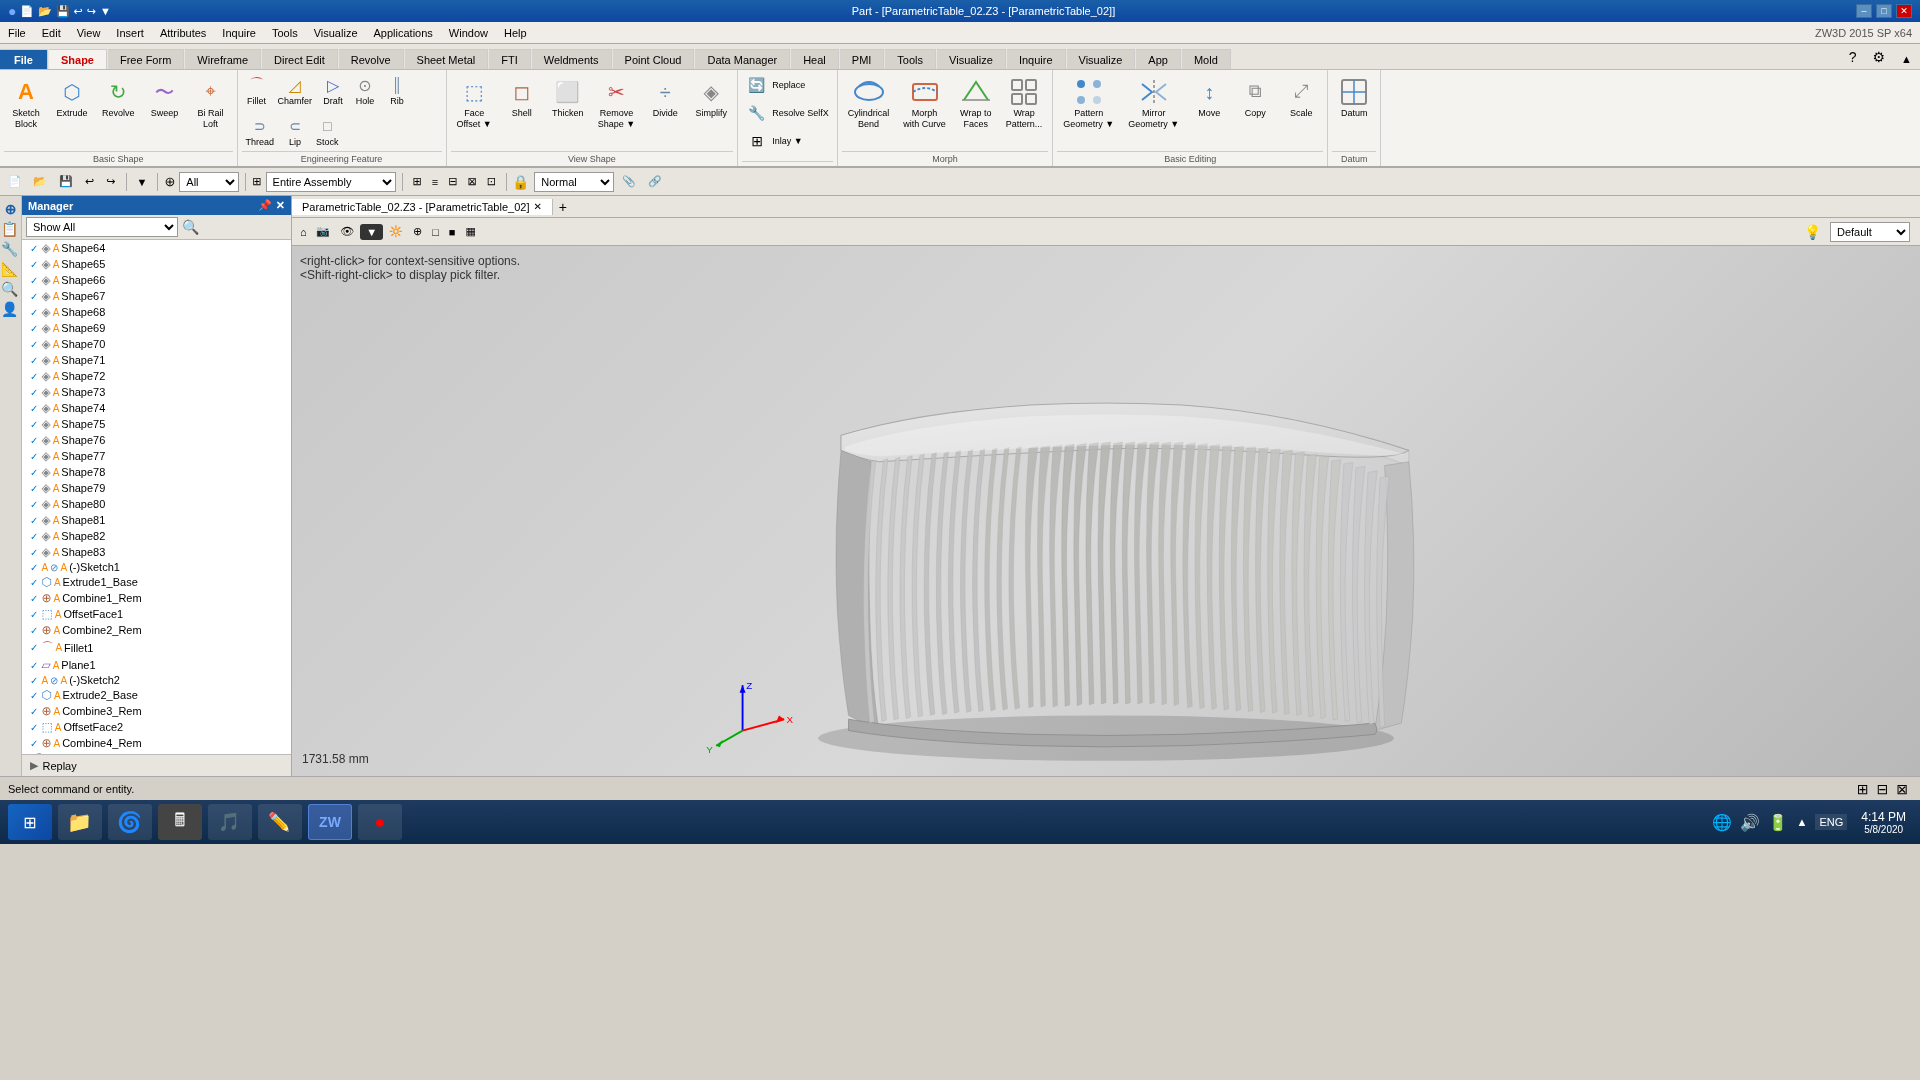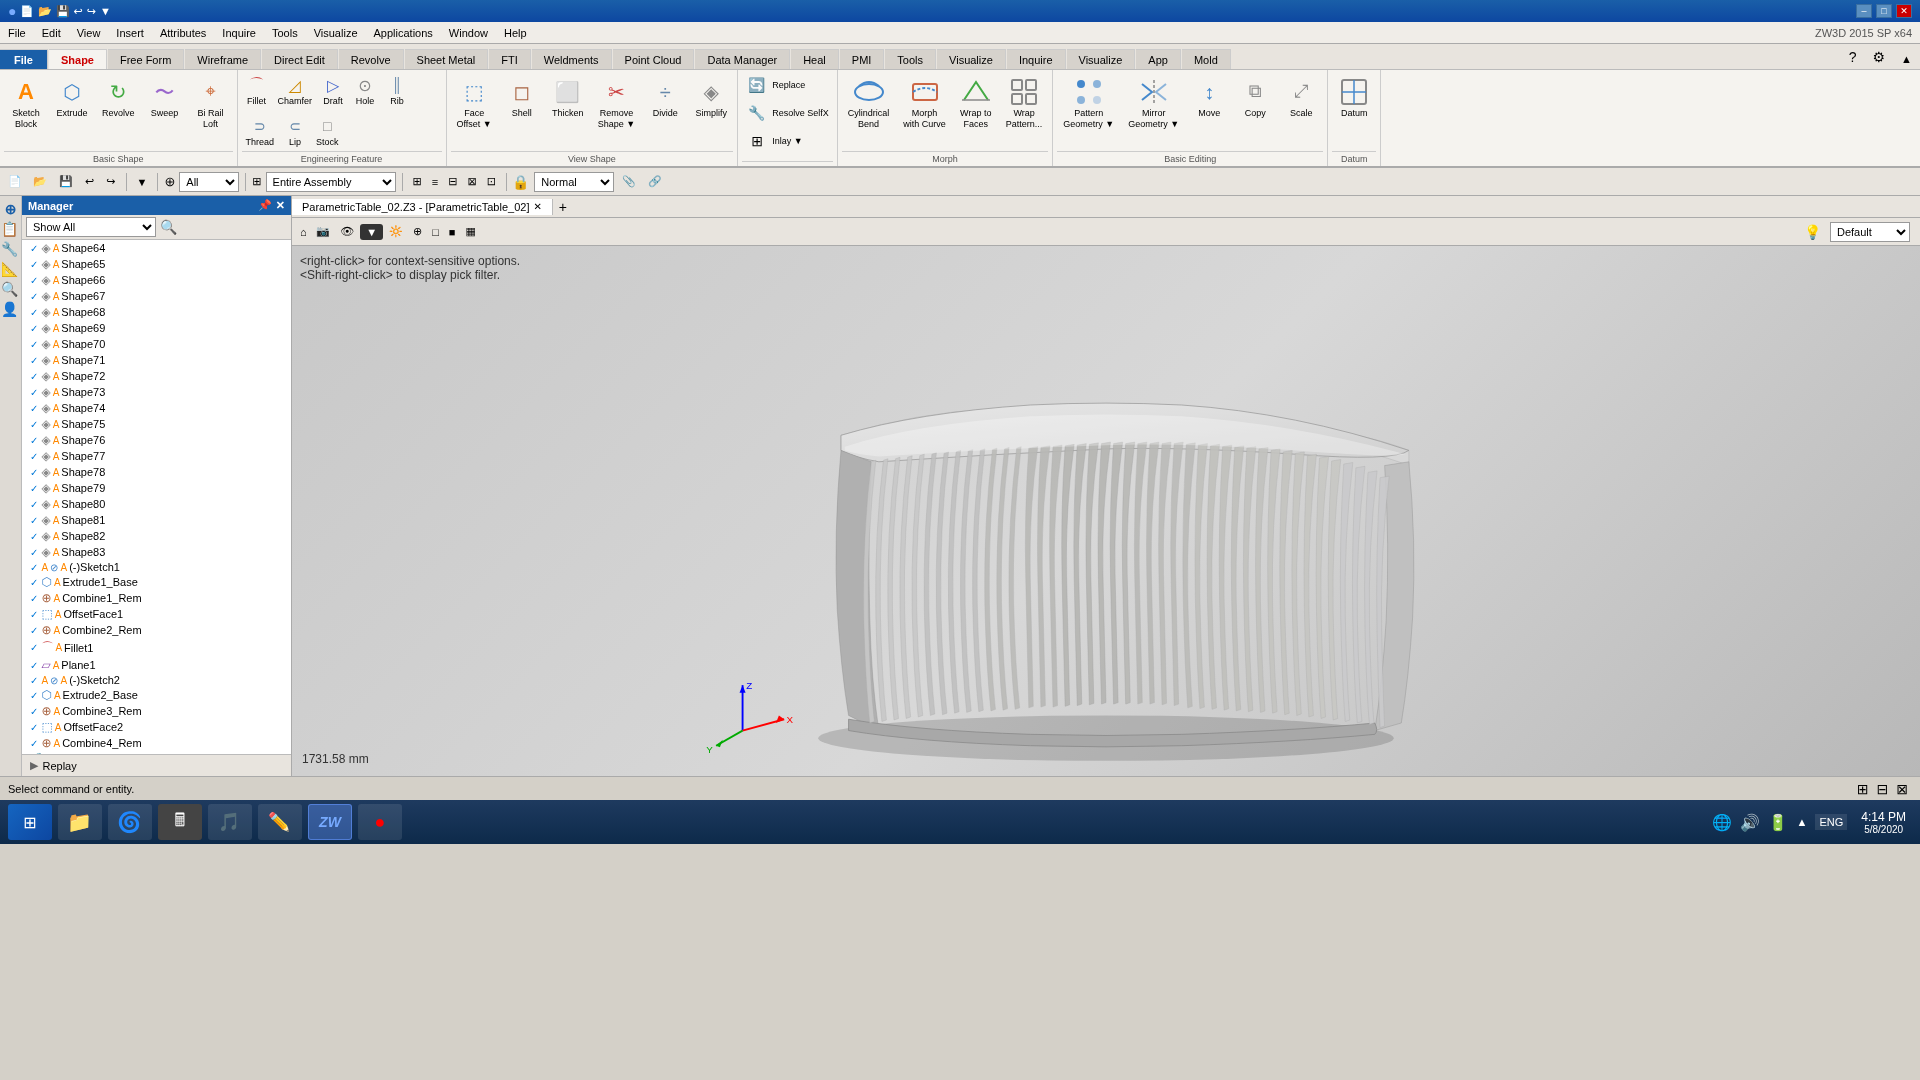--- a/index.html
+++ b/index.html
@@ -198,20 +198,21 @@
 <div id="title-bar">
   <div class="left">
     <span style="font-size:14px; color:#7af;">●</span>
     <span style="cursor:pointer; font-size:11px;">📄</span>
     <span style="cursor:pointer; font-size:11px;">📂</span>
     <span style="cursor:pointer; font-size:11px;">💾</span>
     <span style="cursor:pointer; font-size:11px;">↩</span>
     <span style="cursor:pointer; font-size:11px;">↪</span>
     <span style="cursor:pointer; font-size:11px;">▼</span>
   </div>
+  <div class="title" style="font-size:11px;">Part - [ParametricTable_02.Z3 - [ParametricTable_02]]</div>
   <div class="controls">
     <div class="ctrl-btn">–</div>
     <div class="ctrl-btn">□</div>
     <div class="ctrl-btn" style="background:#c00;">✕</div>
   </div>
 </div>
 
 <div id="menu-bar">
   <span class="menu-item">File</span>
   <span class="menu-item">Edit</span>
@@ -512,21 +513,21 @@
 
   <div id="sidebar">
     <div id="sidebar-header">
       <span>Manager</span>
       <span style="display:flex; gap:4px;">
         <span style="cursor:pointer;">📌</span>
         <span style="cursor:pointer;">✕</span>
       </span>
     </div>
     <div id="sidebar-filter">
-      <select class="toolbar-select" style="width:130px;">
+      <select class="toolbar-select" style="width:152px;">
         <option>Show All</option>
       </select>
       <span style="cursor:pointer; font-size:14px;">🔍</span>
     </div>
     <div id="tree-container">
 
     <div class="tree-item">
           <span class="check" style="color:#0078d7;">✓</span>
           <span class="icon" style="font-size:12px; color:#888; margin-right:2px;">◈</span>
           <span class="icon" style="color:#ff8800; font-size:10px; margin-right:2px;">A</span>
@@ -872,21 +873,21 @@
 </div>
 
 <div id="taskbar">
   <div id="taskbar-left">
     <div class="taskbar-btn" style="background: linear-gradient(135deg, #1565c0, #0d47a1); font-size:16px;">⊞</div>
     <div class="taskbar-btn" style="font-size:20px; color:#ffd54f;">📁</div>
     <div class="taskbar-btn" style="font-size:20px;">🌀</div>
     <div class="taskbar-btn" style="font-size:18px; background:#444; color:white;">🖩</div>
     <div class="taskbar-btn" style="font-size:18px; color:#adf;">🎵</div>
     <div class="taskbar-btn" style="font-size:18px;">✏️</div>
-    <div class="taskbar-btn active" style="font-size:14px; font-weight:bold; color:#7af;font-style:italic;">ZW</div>
+    <div class="taskbar-btn active" style="font-size:14px; font-weight:bold; color:#7af;">ZW</div>
     <div class="taskbar-btn" style="font-size:18px; color:red;">●</div>
   </div>
   <div id="taskbar-right">
     <span style="font-size:16px; cursor:pointer;">🌐</span>
     <span style="font-size:16px; cursor:pointer;">🔊</span>
     <span style="font-size:16px; cursor:pointer;">🔋</span>
     <span style="cursor:pointer;">▲</span>
     <div style="cursor:pointer; padding:2px 4px; background:rgba(255,255,255,0.1);">
       <span>ENG</span>
     </div>

